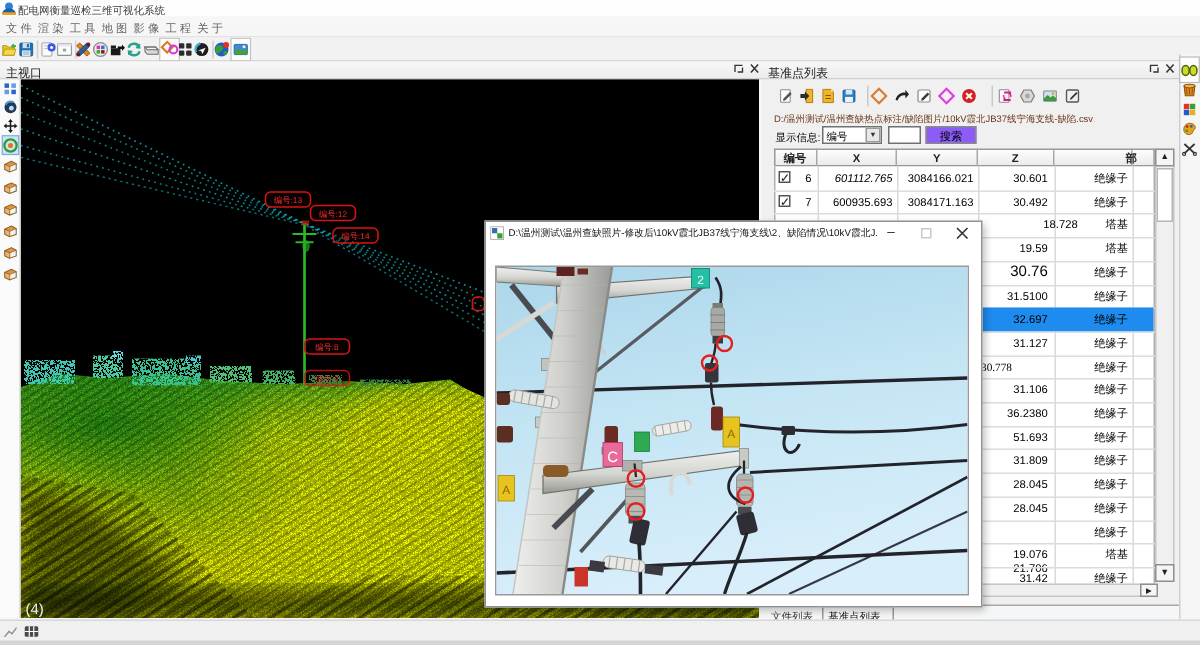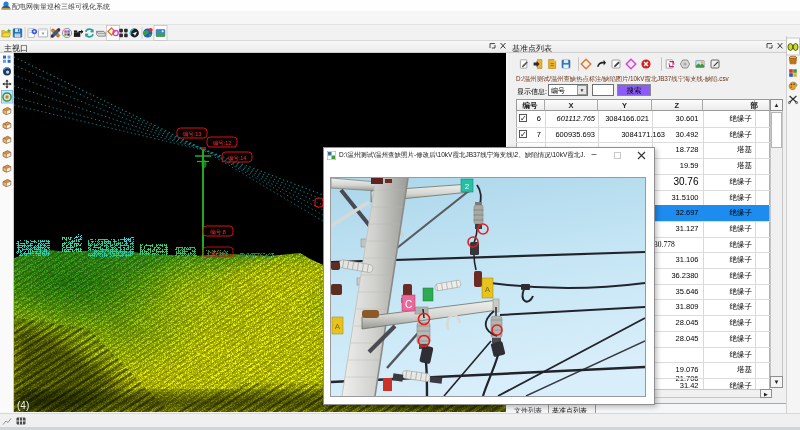--- a/index.html
+++ b/index.html
@@ -9,20 +9,21 @@
 <div id="app">
 
 <div class="abs" style="left:0;top:0;width:800px;height:11px;background:#fefefe;"></div>
 <svg class="abs" style="left:1px;top:1px" width="10" height="9" viewBox="0 0 10 9">
  <circle cx="5" cy="3.2" r="2.6" fill="#2b7fd4"></circle>
  <path d="M0.5,8.6 C0.5,5.8 2.5,4.6 5,4.6 C7.5,4.6 9.5,5.8 9.5,8.6 Z" fill="#1c5fae"></path>
  <rect x="0.5" y="7.2" width="9" height="1.8" fill="#e8a31f"></rect>
 </svg>
 <div class="abs" style="left:12px;top:2px;font-size:7px;color:#3c3c3c;">配电网衡量巡检三维可视化系统</div>
 <div class="abs" style="left:0;top:11px;width:800px;height:14px;background:#f6f6f6;border-bottom:1px solid #e3e3e3;box-sizing:border-box;"></div>
+<div class="abs" style="left:4px;top:14px;font-size:7.5px;color:#666;white-space:pre;">文 件  渲 染  工 具  地 图  影 像  工 程  关 于</div>
 <div class="abs" style="left:0;top:25px;width:800px;height:16px;background:#f2f2f2;border-bottom:1px solid #d8d8d8;box-sizing:border-box;"></div>
 
 <svg class="abs" style="left:0;top:25px" width="180" height="16" viewBox="0 0 180 16">
 <rect x="106.5" y="0.5" width="13" height="15" fill="#fdfdfd" stroke="#c2c2c2" stroke-width="0.8"></rect>
 <rect x="154" y="0.5" width="13" height="15" fill="#fdfdfd" stroke="#c2c2c2" stroke-width="0.8"></rect>
 <rect x="24.5" y="2" width="1" height="12" fill="#cfcfcf"></rect>
 <rect x="50" y="2" width="1" height="12" fill="#cfcfcf"></rect>
 <rect x="141.5" y="2" width="1" height="12" fill="#cfcfcf"></rect>
 <g transform="translate(6,8)">
 <path d="M-4.2,3.8 L-4.2,-2.6 L-1.6,-2.6 L-0.6,-1.6 L3.6,-1.6 L3.6,3.8 Z" fill="#e8c223" stroke="#a98d10" stroke-width="0.5"></path>
@@ -366,25 +367,25 @@
 <div style="position:absolute;left:519px;top:114.2px;width:8px;height:8px;border:1px solid #555;background:#fff;box-sizing:border-box;font-size:8px;line-height:7px;text-align:center;color:#111;">✓</div>
 <div style="position:absolute;top:111.0px;height:15.7px;line-height:15.7px;font-size:7.5px;color:#000;left:530px;width:11px;text-align:right;">6</div>
 <div style="position:absolute;top:111.0px;height:15.7px;line-height:15.7px;font-size:7.5px;color:#000;left:547px;width:48px;text-align:right;font-style:italic;">601112.765</div>
 <div style="position:absolute;top:111.0px;height:15.7px;line-height:15.7px;font-size:7.5px;color:#000;left:600px;width:49px;text-align:right;">3084166.021</div>
 <div style="position:absolute;top:111.0px;height:15.7px;line-height:15.7px;font-size:7.5px;color:#000;left:654px;width:44.5px;text-align:right;">30.601</div>
 <div style="position:absolute;top:111.0px;height:15.7px;line-height:15.7px;font-size:7.5px;color:#000;left:704.5px;width:47.5px;text-align:right;">绝缘子</div>
 <div style="position:absolute;left:516px;top:142.4px;width:254px;height:1px;background:#dcdcdc;"></div>
 <div style="position:absolute;left:519px;top:129.9px;width:8px;height:8px;border:1px solid #555;background:#fff;box-sizing:border-box;font-size:8px;line-height:7px;text-align:center;color:#111;">✓</div>
 <div style="position:absolute;top:126.7px;height:15.7px;line-height:15.7px;font-size:7.5px;color:#000;left:530px;width:11px;text-align:right;">7</div>
 <div style="position:absolute;top:126.7px;height:15.7px;line-height:15.7px;font-size:7.5px;color:#000;left:547px;width:48px;text-align:right;">600935.693</div>
-<div style="position:absolute;top:126.7px;height:15.7px;line-height:15.7px;font-size:7.5px;color:#000;left:600px;width:49px;text-align:right;padding-left:16px;">3084171.163</div>
+<div style="position:absolute;top:126.7px;height:15.7px;line-height:15.7px;font-size:7.5px;color:#000;left:600px;width:49px;text-align:right;">3084171.163</div>
 <div style="position:absolute;top:126.7px;height:15.7px;line-height:15.7px;font-size:7.5px;color:#000;left:654px;width:44.5px;text-align:right;">30.492</div>
 <div style="position:absolute;top:126.7px;height:15.7px;line-height:15.7px;font-size:7.5px;color:#000;left:704.5px;width:47.5px;text-align:right;">绝缘子</div>
 <div style="position:absolute;left:516px;top:158.1px;width:254px;height:1px;background:#dcdcdc;"></div>
-<div style="position:absolute;top:142.4px;height:15.7px;line-height:15.7px;font-size:7.5px;color:#000;left:654px;width:44.5px;text-align:right;">18.728</div>
+<div style="position:absolute;top:142.4px;height:15.7px;line-height:15.7px;font-size:7.5px;color:#000;left:654px;width:44.5px;text-align:right;padding-left:20px;">18.728</div>
 <div style="position:absolute;top:142.4px;height:15.7px;line-height:15.7px;font-size:7.5px;color:#000;left:704.5px;width:47.5px;text-align:right;">塔基</div>
 <div style="position:absolute;left:516px;top:173.8px;width:254px;height:1px;background:#dcdcdc;"></div>
 <div style="position:absolute;top:158.1px;height:15.7px;line-height:15.7px;font-size:7.5px;color:#000;left:654px;width:44.5px;text-align:right;">19.59</div>
 <div style="position:absolute;top:158.1px;height:15.7px;line-height:15.7px;font-size:7.5px;color:#000;left:704.5px;width:47.5px;text-align:right;">塔基</div>
 <div style="position:absolute;left:516px;top:189.5px;width:254px;height:1px;background:#dcdcdc;"></div>
 <div style="position:absolute;top:173.8px;height:15.7px;line-height:15.7px;font-size:10px;color:#000;left:654px;width:44.5px;text-align:right;">30.76</div>
 <div style="position:absolute;top:173.8px;height:15.7px;line-height:15.7px;font-size:7.5px;color:#000;left:704.5px;width:47.5px;text-align:right;">绝缘子</div>
 <div style="position:absolute;left:516px;top:205.2px;width:254px;height:1px;background:#dcdcdc;"></div>
 <div style="position:absolute;top:189.5px;height:15.7px;line-height:15.7px;font-size:7.5px;color:#000;left:654px;width:44.5px;text-align:right;">31.5100</div>
 <div style="position:absolute;top:189.5px;height:15.7px;line-height:15.7px;font-size:7.5px;color:#000;left:704.5px;width:47.5px;text-align:right;">绝缘子</div>
@@ -398,21 +399,21 @@
 <div style="position:absolute;left:516px;top:252.3px;width:254px;height:1px;background:#dcdcdc;"></div>
 <div style="position:absolute;top:236.6px;height:15.7px;line-height:15.7px;font-size:7.5px;color:#000;left:654px;width:44.5px;font-family:Liberation Serif, serif;">30.778</div>
 <div style="position:absolute;top:236.6px;height:15.7px;line-height:15.7px;font-size:7.5px;color:#000;left:704.5px;width:47.5px;text-align:right;">绝缘子</div>
 <div style="position:absolute;left:516px;top:268.0px;width:254px;height:1px;background:#dcdcdc;"></div>
 <div style="position:absolute;top:252.3px;height:15.7px;line-height:15.7px;font-size:7.5px;color:#000;left:654px;width:44.5px;text-align:right;">31.106</div>
 <div style="position:absolute;top:252.3px;height:15.7px;line-height:15.7px;font-size:7.5px;color:#000;left:704.5px;width:47.5px;text-align:right;">绝缘子</div>
 <div style="position:absolute;left:516px;top:283.7px;width:254px;height:1px;background:#dcdcdc;"></div>
 <div style="position:absolute;top:268.0px;height:15.7px;line-height:15.7px;font-size:7.5px;color:#000;left:654px;width:44.5px;text-align:right;">36.2380</div>
 <div style="position:absolute;top:268.0px;height:15.7px;line-height:15.7px;font-size:7.5px;color:#000;left:704.5px;width:47.5px;text-align:right;">绝缘子</div>
 <div style="position:absolute;left:516px;top:299.4px;width:254px;height:1px;background:#dcdcdc;"></div>
-<div style="position:absolute;top:283.7px;height:15.7px;line-height:15.7px;font-size:7.5px;color:#000;left:654px;width:44.5px;text-align:right;">35.646</div>
+<div style="position:absolute;top:283.7px;height:15.7px;line-height:15.7px;font-size:7.5px;color:#000;left:654px;width:44.5px;text-align:right;">51.693</div>
 <div style="position:absolute;top:283.7px;height:15.7px;line-height:15.7px;font-size:7.5px;color:#000;left:704.5px;width:47.5px;text-align:right;">绝缘子</div>
 <div style="position:absolute;left:516px;top:315.1px;width:254px;height:1px;background:#dcdcdc;"></div>
 <div style="position:absolute;top:299.4px;height:15.7px;line-height:15.7px;font-size:7.5px;color:#000;left:654px;width:44.5px;text-align:right;">31.809</div>
 <div style="position:absolute;top:299.4px;height:15.7px;line-height:15.7px;font-size:7.5px;color:#000;left:704.5px;width:47.5px;text-align:right;">绝缘子</div>
 <div style="position:absolute;left:516px;top:330.8px;width:254px;height:1px;background:#dcdcdc;"></div>
 <div style="position:absolute;top:315.1px;height:15.7px;line-height:15.7px;font-size:7.5px;color:#000;left:654px;width:44.5px;text-align:right;">28.045</div>
 <div style="position:absolute;top:315.1px;height:15.7px;line-height:15.7px;font-size:7.5px;color:#000;left:704.5px;width:47.5px;text-align:right;">绝缘子</div>
 <div style="position:absolute;left:516px;top:346.5px;width:254px;height:1px;background:#dcdcdc;"></div>
 <div style="position:absolute;top:330.8px;height:15.7px;line-height:15.7px;font-size:7.5px;color:#000;left:654px;width:44.5px;text-align:right;">28.045</div>
 <div style="position:absolute;top:330.8px;height:15.7px;line-height:15.7px;font-size:7.5px;color:#000;left:704.5px;width:47.5px;text-align:right;">绝缘子</div>

